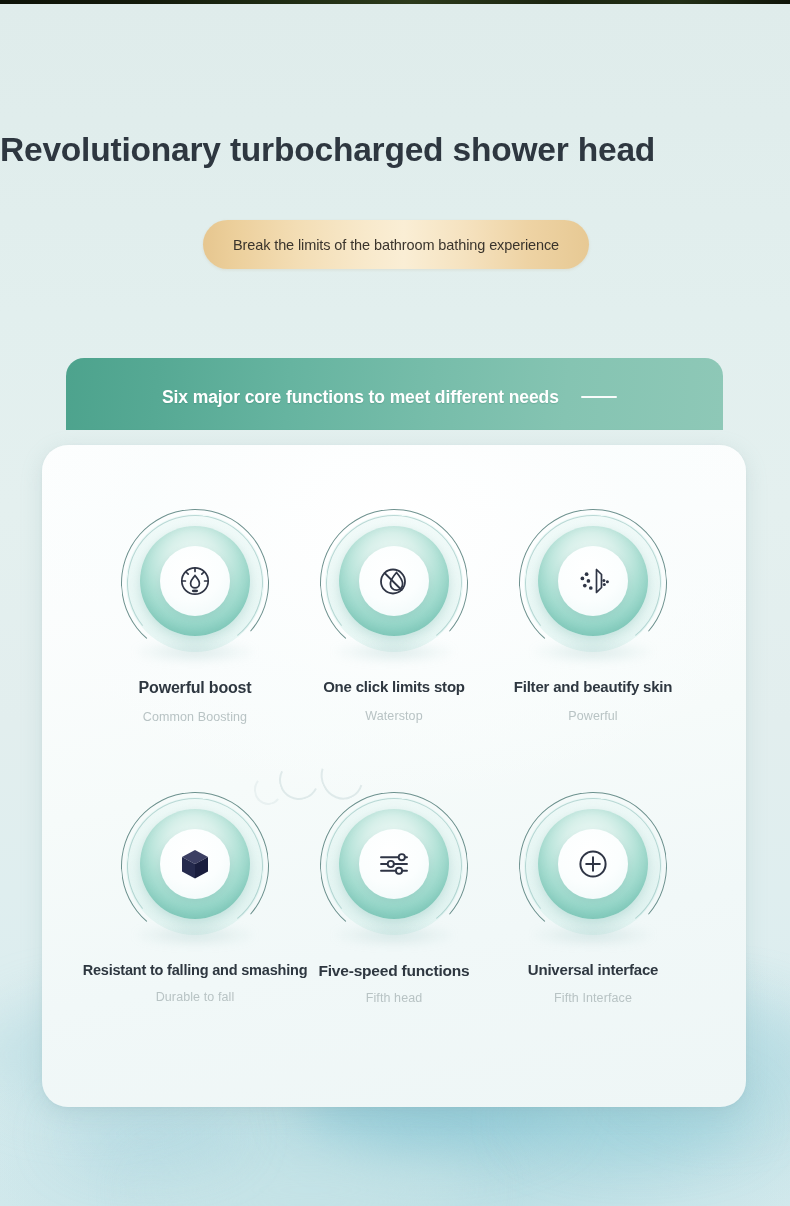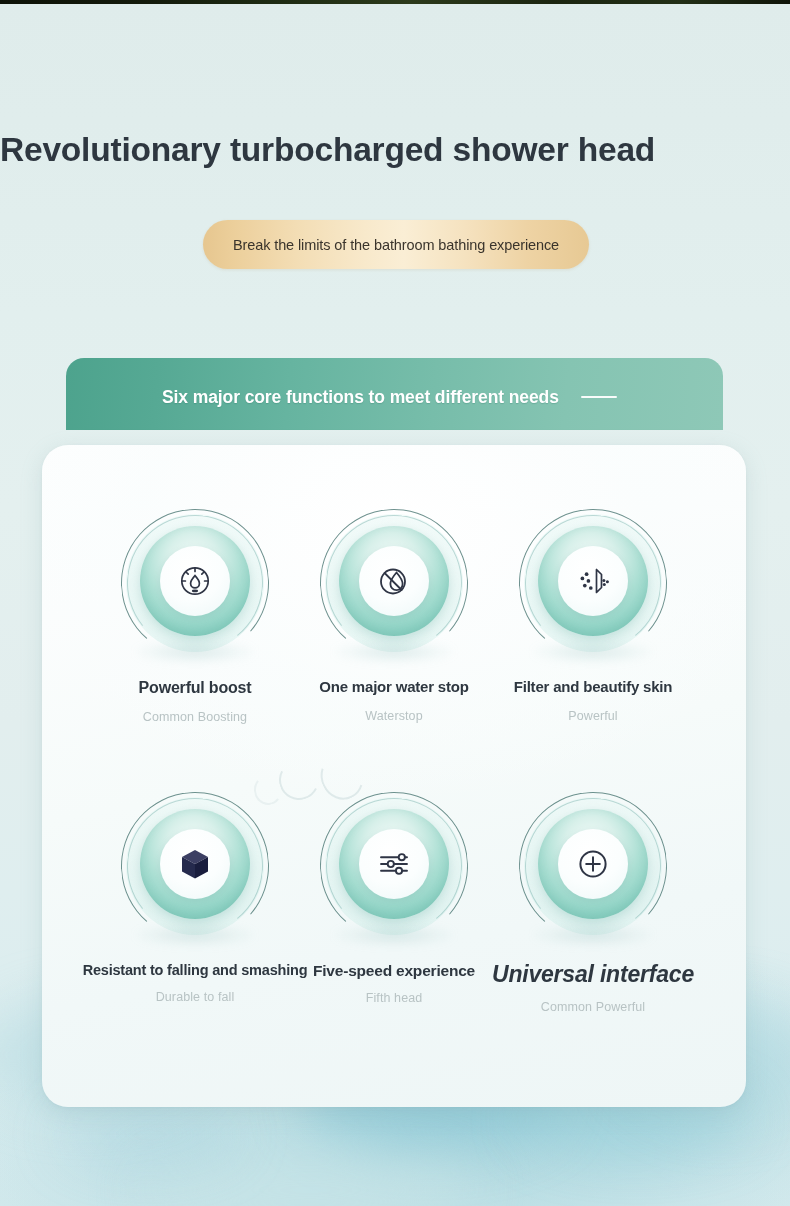--- a/index.html
+++ b/index.html
@@ -217,21 +217,21 @@
   .feat-sub {
     margin-top:13px;
     font-size:12.5px; color:#b8c3c4; font-weight:400;
     letter-spacing:0.1px;
   }
   
   .cell-c0.cell-r1 .feat-title { font-size:14.5px; }
   .cell-c1.cell-r0 .feat-title { font-size:15px; }
   .cell-c1.cell-r1 .feat-title { font-size:15.5px; }
   .cell-c2.cell-r0 .feat-title { font-size:15px; }
-  .cell-c2.cell-r1 .feat-title { font-size:23px;font-style:italic; }
+  .cell-c2.cell-r1 .feat-title { font-size:15px; }
   .cell-c0.cell-r1 .feat-sub,
   .cell-c1.cell-r1 .feat-sub,
   .cell-c2.cell-r1 .feat-sub { margin-top:12px; }
 </style>
 </head>
 <body>
 
 <div id="page">
 
   <div class="top-sliver"></div>
@@ -300,21 +300,21 @@
             <span>
               <svg width="40" height="40" viewBox="0 0 40 40" fill="none" stroke="#2f3545" stroke-width="1.8" stroke-linecap="round">
                 <circle cx="19" cy="20.5" r="12"></circle>
                 <path d="M10.6 12 L27.6 29"></path>
                 <path d="M22.5 11.5 C22.5 11.5 28.6 18.5 28.6 23 C28.6 26.5 25.9 29.2 22.5 29.2 C19.1 29.2 16.4 26.5 16.4 23 C16.4 18.5 22.5 11.5 22.5 11.5 Z"></path>
               </svg>
             </span>
           </div>
           <div class="emblem-shadow"></div>
         </div>
-        <div class="feat-title">One major water stop</div>
+        <div class="feat-title">One click limits stop</div>
         <div class="feat-sub">Waterstop</div>
       </div>
 
       <div class="cell cell-c2 cell-r0">
         <div class="emblem">
           <div class="ring-outer"></div>
           <div class="halo"></div>
           <div class="ring-outer2"></div>
           <div class="disc"></div>
           <div class="face">
@@ -375,21 +375,21 @@
                 <path d="M20.4 20 L33 20"></path>
                 <circle cx="16.8" cy="20" r="3.1"></circle>
                 <path d="M7 26.8 L21.4 26.8"></path>
                 <path d="M28.6 26.8 L33 26.8"></path>
                 <circle cx="25" cy="26.8" r="3.1"></circle>
               </svg>
             </span>
           </div>
           <div class="emblem-shadow"></div>
         </div>
-        <div class="feat-title">Five-speed experience</div>
+        <div class="feat-title">Five-speed functions</div>
         <div class="feat-sub">Fifth head</div>
       </div>
 
       <div class="cell cell-c2 cell-r1">
         <div class="emblem">
           <div class="ring-outer"></div>
           <div class="halo"></div>
           <div class="ring-outer2"></div>
           <div class="disc"></div>
           <div class="face">
@@ -397,18 +397,18 @@
               <svg width="40" height="40" viewBox="0 0 40 40" fill="none" stroke="#2f3545" stroke-width="2" stroke-linecap="round">
                 <circle cx="20" cy="20" r="12.6"></circle>
                 <path d="M20 13.2 L20 26.8"></path>
                 <path d="M13.2 20 L26.8 20"></path>
               </svg>
             </span>
           </div>
           <div class="emblem-shadow"></div>
         </div>
         <div class="feat-title">Universal interface</div>
-        <div class="feat-sub">Common Powerful</div>
+        <div class="feat-sub">Fifth Interface</div>
       </div>
 
     </div>
   </div>
 </div>
 
 </body></html>

